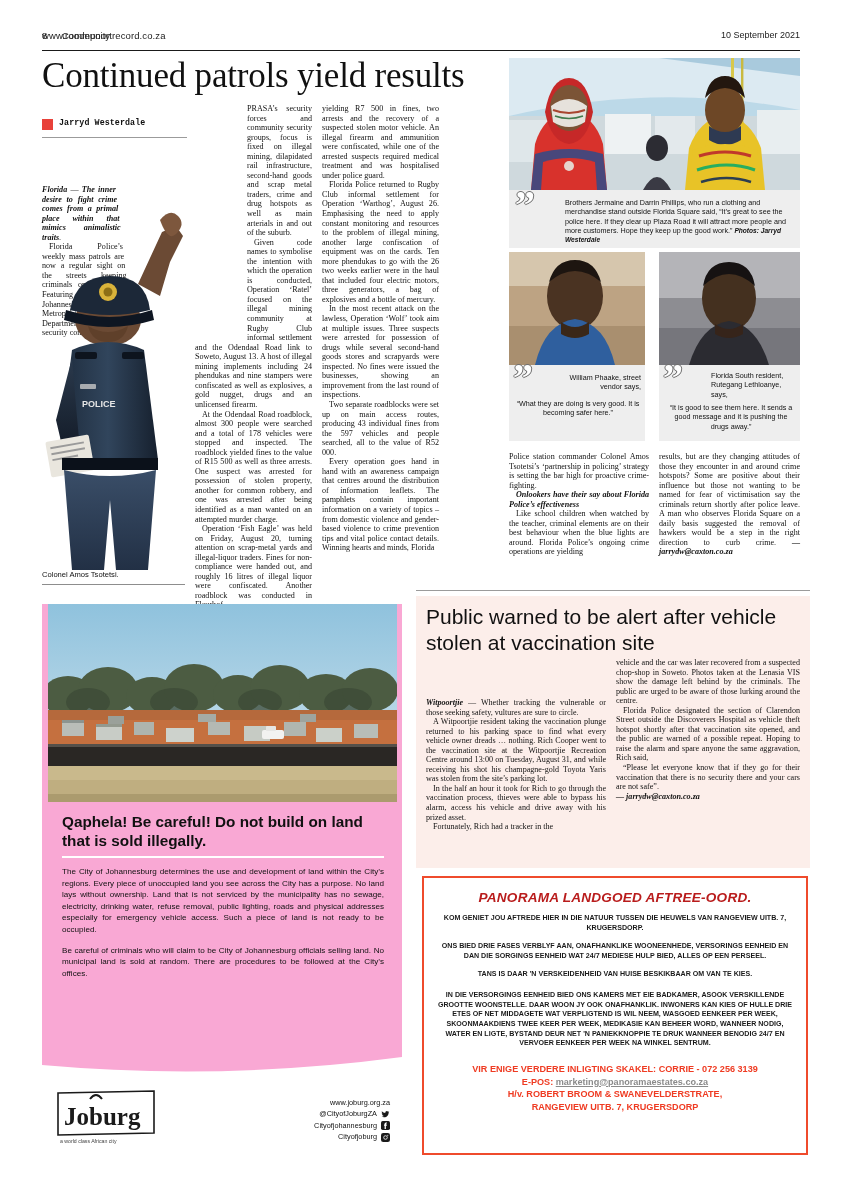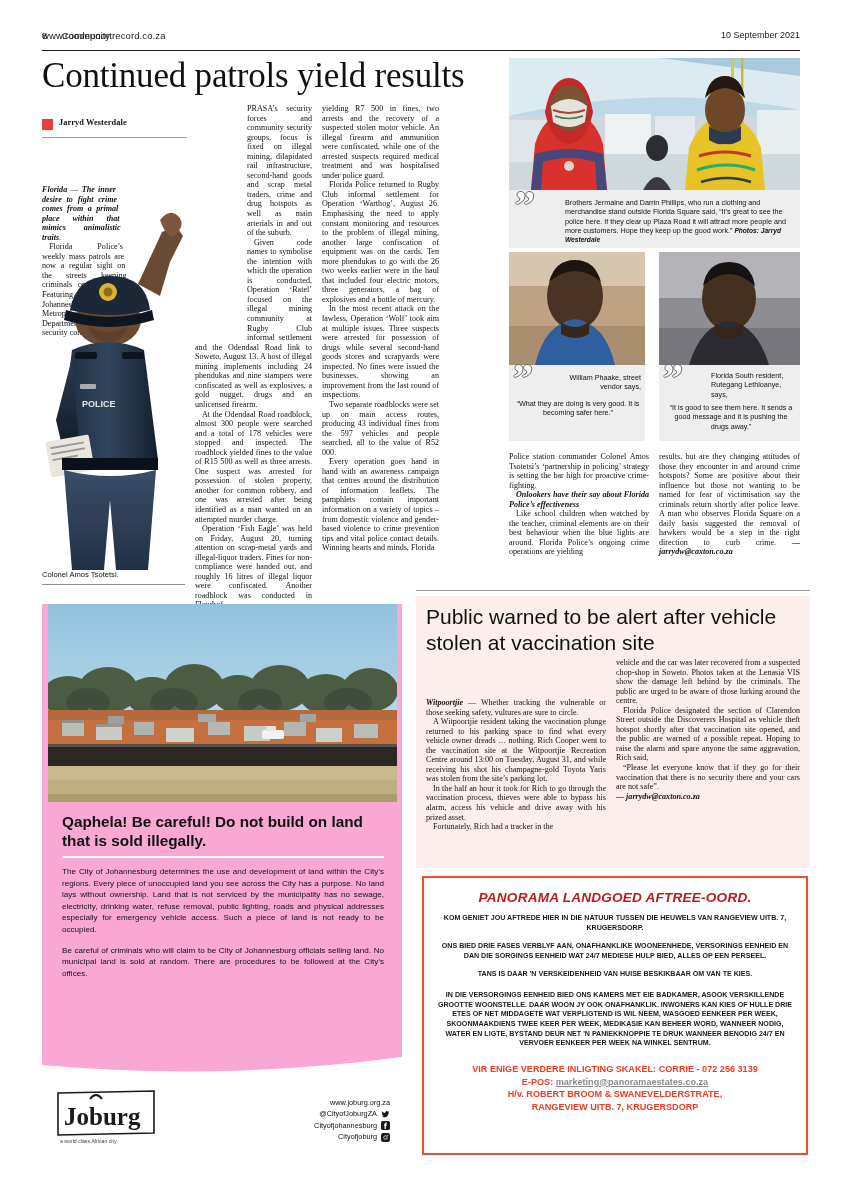--- a/index.html
+++ b/index.html
@@ -14,21 +14,21 @@
   .mh-date{position:absolute;right:0;top:2px;font-family:"Liberation Sans",sans-serif;font-size:9px;color:#222;}
   .mh-rule{position:absolute;left:42px;top:50px;width:758px;height:1.1px;background:#1a1a1a;}
 
   
   .headline{position:absolute;left:42px;top:56px;width:460px;font-family:"Liberation Serif",serif;
             font-size:35px;line-height:40px;font-weight:400;color:#111;letter-spacing:-.2px;}
 
   
   .byline{position:absolute;left:42px;top:118px;width:145px;height:15px;}
   .byline .sq{position:absolute;left:0;top:1px;width:11px;height:11px;background:#e8413a;}
-  .byline .nm{position:absolute;left:17px;top:0px;font-family:Liberation Serif, serif;font-size:8.3px;font-weight:bold;color:#111;letter-spacing:.1px;}
+  .byline .nm{position:absolute;left:17px;top:0px;font-family:Liberation Mono, monospace;font-size:8.3px;font-weight:bold;color:#111;letter-spacing:.1px;}
   .byline-rule{position:absolute;left:42px;top:137px;width:145px;height:1px;background:#9b9b9b;}
 
   
   .col{position:absolute;font-family:"Liberation Serif",serif;font-size:8.1px;line-height:9.55px;
        text-align:justify;color:#111;}
   .col p{margin:0;text-indent:7px;}
   .col p.noind{text-indent:0;}
   .col p.lead{text-indent:0;margin-top:40px;}
   .col .place{font-style:italic;font-weight:bold;}
   .col .leadbold{font-weight:bold;font-style:italic;}

